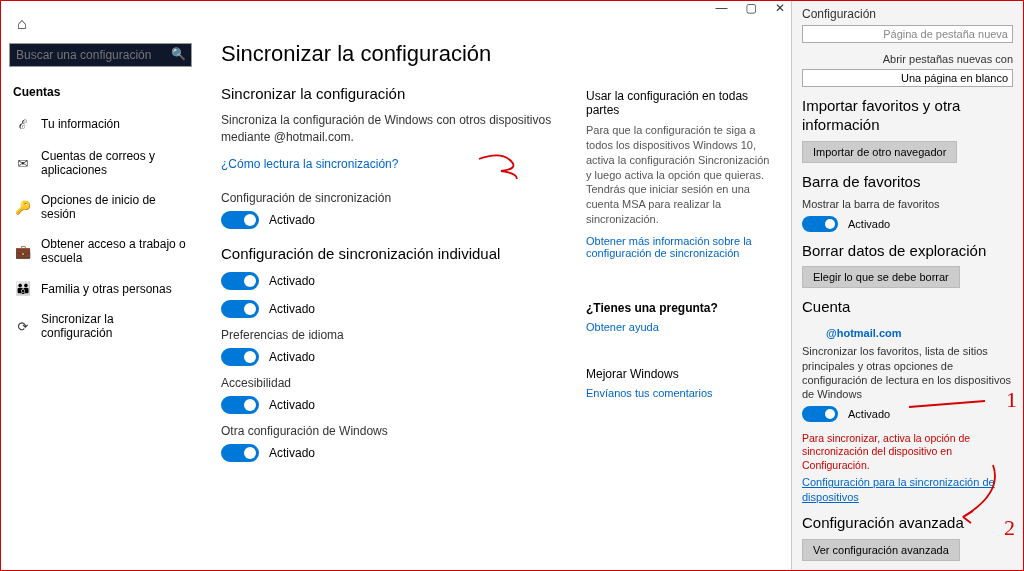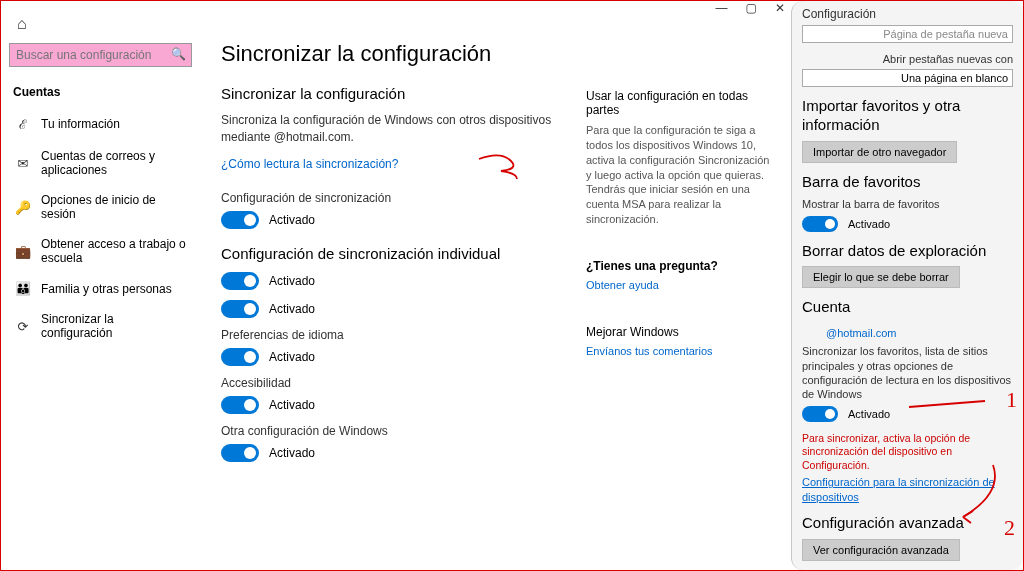--- a/index.html
+++ b/index.html
@@ -4,21 +4,21 @@
 <style>
 * { margin: 0; padding: 0; box-sizing: border-box; font-family: "Segoe UI", Tahoma, sans-serif; }
 body { background: #fff; width: 1024px; height: 571px; overflow: hidden; position: relative; }
 
 .container { display: flex; width: 1024px; height: 571px; border: 1px solid #d70000; }
 
 
 .left-panel { width: 200px; background: #fff; padding-top: 14px; border-right: 1px solid transparent; }
 .home-icon { margin-left: 16px; margin-bottom: 10px; font-size: 16px; color: #333; }
 .search-box { margin: 6px 8px 12px 8px; position: relative; }
-.search-box input { width: 100%; padding: 4px 24px 4px 6px; font-size: 12px; border: 1px solid #999; background: #f9a8d4; color: #666; }
+.search-box input { width: 100%; padding: 4px 24px 4px 6px; font-size: 12px; border: 1px solid #999; background: #0f172a; color: #666; }
 .search-box .sicon { position: absolute; right: 6px; top: 4px; font-size: 12px; color: #666; pointer-events: none; }
 .cat-label { font-size: 12px; font-weight: 600; padding: 6px 12px 8px 12px; }
 .side-item { display: flex; align-items: center; padding: 8px 12px; font-size: 12px; color: #000; cursor: pointer; }
 .side-item .micon { width: 20px; font-size: 13px; color: #333; margin-right: 8px; flex: 0 0 20px; text-align: center; }
 
 
 .mid-panel { flex: 1; display: flex; padding: 14px 20px 14px 20px; background: #fff; position: relative; }
 .mid-left { flex: 1.2; padding-right: 30px; }
 .mid-right { width: 185px; font-size: 11.5px; color: #333; padding-top: 74px; }
 .titlebar-ctrls { position: absolute; top: 0; right: 6px; display: flex; gap: 18px; font-size: 12px; color: #333; }
@@ -30,21 +30,21 @@
 .toggle-row { display: flex; align-items: center; margin-bottom: 10px; }
 .toggle { width: 38px; height: 18px; border-radius: 9px; background: #0078d7; position: relative; margin-right: 10px; cursor: pointer; }
 .toggle::after { content: ""; position: absolute; right: 3px; top: 3px; width: 12px; height: 12px; border-radius: 50%; background: #fff; }
 .toggle-label { font-size: 12px; }
 
 
 .mid-right .sec-title { font-size: 12px; margin-bottom: 6px; color: #000; }
 .mid-right .para { font-size: 11px; color: #555; margin-bottom: 8px; line-height: 1.35; }
 
 
-.right-panel { width: 232px; background: #f4f4f4; border-left: 1px solid #c8c8c8; padding: 6px 10px 10px 10px; font-size: 11px; overflow: hidden; position: relative; border-radius: 12px; }
+.right-panel { width: 232px; background: #f4f4f4; border-left: 1px solid #c8c8c8; padding: 6px 10px 10px 10px; font-size: 11px; overflow: hidden; position: relative; }
 .right-panel .rtitle { font-size: 12px; margin-bottom: 4px; color: #333; }
 .right-panel .rtitle-sm { font-size: 11px; margin-top: 10px; margin-bottom: 4px; color: #333; text-align: right; }
 .right-panel select, .right-panel .fakeselect { width: 100%; font-size: 11px; padding: 2px 4px; border: 1px solid #aaa; background: #fff; text-align: right; }
 .right-panel .big-title { font-size: 15px; font-weight: 400; margin: 10px 0 6px 0; color: #000; line-height: 1.25; }
 .right-panel .btn { display: inline-block; background: #ccc; border: 1px solid #bbb; padding: 4px 10px; font-size: 11px; cursor: pointer; color: #000; }
 .right-panel .txt { font-size: 11px; color: #333; margin: 4px 0; line-height: 1.3; }
 .right-panel .warn { color: #c00; font-size: 10.5px; margin-top: 4px; line-height: 1.3; }
 .right-panel .rlink { color: #0066cc; font-size: 11px; cursor: pointer; text-decoration: underline; display: inline-block; margin-top: 3px; line-height: 1.3; }
 .right-panel .toggle { width: 36px; height: 16px; border-radius: 8px; }
 .right-panel .toggle::after { width: 10px; height: 10px; }
@@ -141,20 +141,21 @@
       <div class="subh">Otra configuración de Windows</div>
       <div class="toggle-row">
         <div class="toggle"></div>
         <span class="toggle-label">Activado</span>
       </div>
     </div>
 
     <div class="mid-right">
       <div class="sec-title">Usar la configuración en todas partes</div>
       <div class="para">Para que la configuración te siga a todos los dispositivos Windows 10, activa la configuración Sincronización y luego activa la opción que quieras. Tendrás que iniciar sesión en una cuenta MSA para realizar la sincronización.</div>
+      <span class="link" style="font-size:11px;">Obtener más información sobre la configuración de sincronización</span>
 
       <div class="sec-title" style="margin-top:32px;font-weight:bold;">¿Tienes una pregunta?</div>
       <span class="link" style="font-size:11px;">Obtener ayuda</span>
 
       <div class="sec-title" style="margin-top:24px;">Mejorar Windows</div>
       <span class="link" style="font-size:11px;">Envíanos tus comentarios</span>
     </div>
 
     <div class="anno" style="left:270px; top:148px;">
       <svg width="60" height="34">
@@ -177,21 +178,21 @@
     <div class="txt">Mostrar la barra de favoritos</div>
     <div class="toggle-row">
       <div class="toggle"></div>
       <span class="toggle-label">Activado</span>
     </div>
 
     <div class="big-title">Borrar datos de exploración</div>
     <span class="btn">Elegir lo que se debe borrar</span>
 
     <div class="big-title">Cuenta</div>
-    <span class="rlink" style="text-decoration:none; margin-left:24px;">@hotmail.com</span>
+    <span class="rlink" style="text-decoration:none; margin-left:24px;font-weight:bold;">@hotmail.com</span>
     <div class="txt">Sincronizar los favoritos, lista de sitios principales y otras opciones de configuración de lectura en los dispositivos de Windows</div>
     <div class="toggle-row">
       <div class="toggle"></div>
       <span class="toggle-label">Activado</span>
     </div>
     <div class="warn">Para sincronizar, activa la opción de sincronización del dispositivo en Configuración.</div>
     <span class="rlink">Configuración para la sincronización de dispositivos</span>
 
     <div class="big-title">Configuración avanzada</div>
     <span class="btn">Ver configuración avanzada</span>

